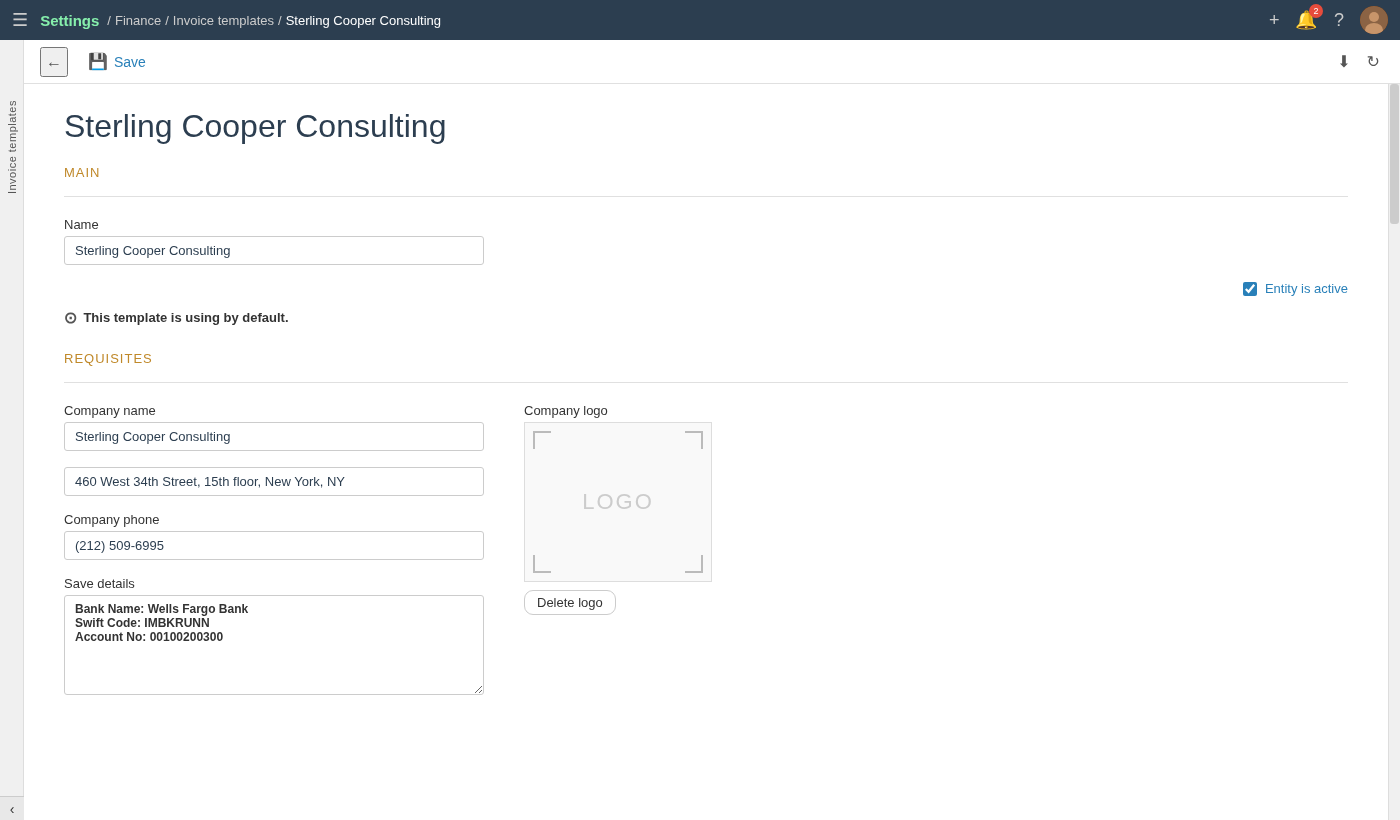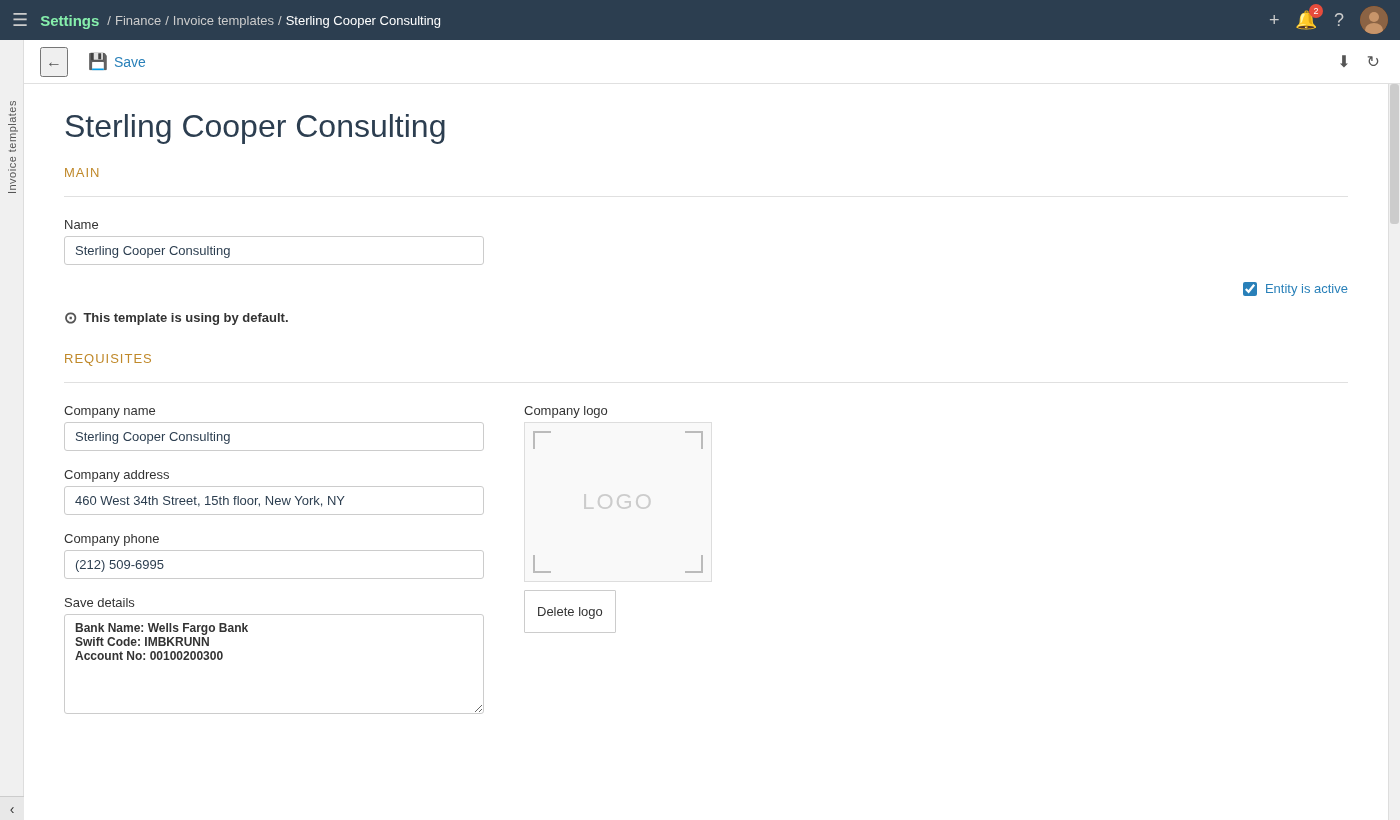--- a/index.html
+++ b/index.html
@@ -123,22 +123,22 @@
     .logo-text { font-size: 22px; font-weight: 300; color: #ccc; letter-spacing: 2px; }
     .corner-tl { position: absolute; top: 8px; left: 8px; width: 18px; height: 18px; border-top: 2px solid #bbb; border-left: 2px solid #bbb; }
     .corner-tr { position: absolute; top: 8px; right: 8px; width: 18px; height: 18px; border-top: 2px solid #bbb; border-right: 2px solid #bbb; }
     .corner-bl { position: absolute; bottom: 8px; left: 8px; width: 18px; height: 18px; border-bottom: 2px solid #bbb; border-left: 2px solid #bbb; }
     .corner-br { position: absolute; bottom: 8px; right: 8px; width: 18px; height: 18px; border-bottom: 2px solid #bbb; border-right: 2px solid #bbb; }
 
     .delete-logo-btn {
       margin-top: 8px;
       background: #fff;
       border: 1px solid #ccc;
-      border-radius: 1px;
-      padding: 13px 12px;
+      border-radius: 9px;
+      padding: 4px 12px;
       font-size: 13px;
       cursor: pointer;
       color: #333;
     }
 
     
     .form-textarea {
       width: 100%; max-width: 420px;
       border: 1px solid #ccc; border-radius: 3px;
       padding: 6px 10px; font-size: 12px; color: #2980b9;
@@ -237,21 +237,20 @@
         <div class="requisites-grid">
 
           <div class="requisites-left">
 
             <div class="form-group">
               <label class="form-label">Company name</label>
               <input class="form-input" type="text" value="Sterling Cooper Consulting" style="">
             </div>
 
             <div class="form-group">
-              <label class="form-label">Company address</label>
               <input class="form-input" type="text" value="460 West 34th Street, 15th floor, New York, NY" style="">
             </div>
 
             <div class="form-group">
               <label class="form-label">Company phone</label>
               <input class="form-input" type="text" value="(212) 509-6995" style="">
             </div>
 
             <div class="form-group">
               <label class="form-label">Save details</label>

